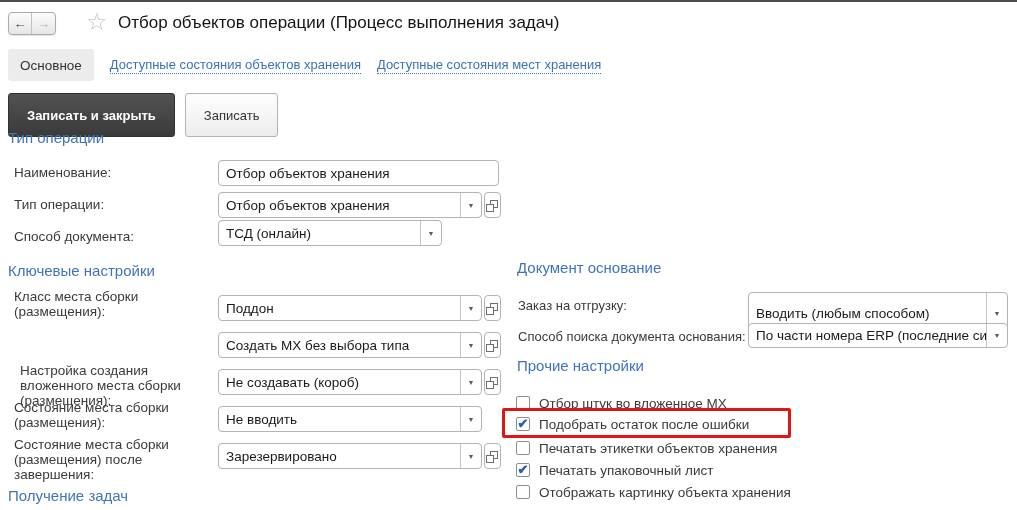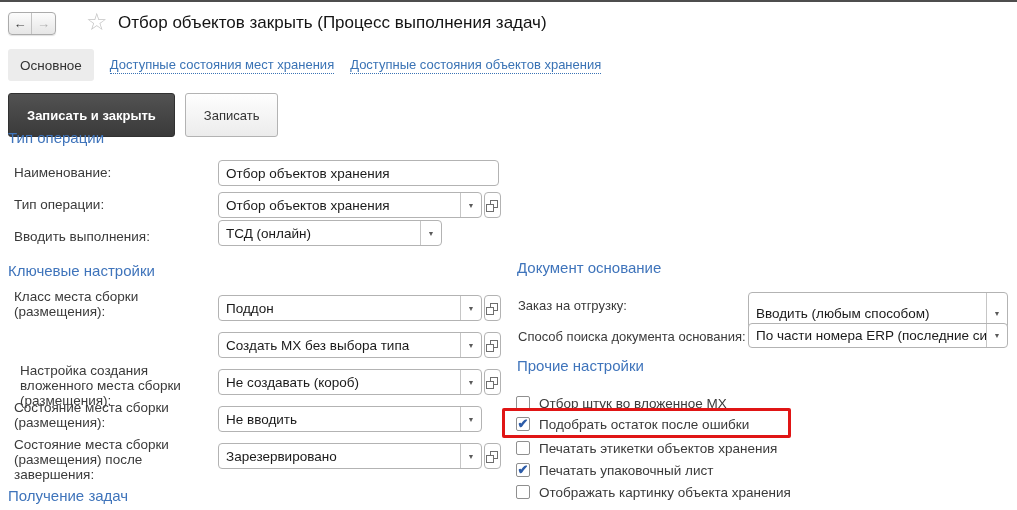--- a/index.html
+++ b/index.html
@@ -68,26 +68,26 @@
 
   <div class="navgroup">
     <div class="navbtn back">
         <span>←</span>
       </div>
     <div class="navbtn fwd">
         <span>→</span>
       </div>
   </div>
   <div class="star">☆</div>
-  <div class="title">Отбор объектов закрыть (Процесс выполнения задач)</div>
+  <div class="title">Отбор объектов операции (Процесс выполнения задач)</div>
 
   <div class="tabsrow">
     <div class="tab-active">Основное</div>
+    <div class="tab-link">Доступные состояния объектов хранения</div>
     <div class="tab-link">Доступные состояния мест хранения</div>
-    <div class="tab-link">Доступные состояния объектов хранения</div>
   </div>
 
   <div class="cmdbar">
     <div class="btn btn-primary">Записать и закрыть</div>
     <div class="btn btn-default">Записать</div>
   </div>
 
   <div class="sec" style="left:8px; top:127px;">Тип операции</div>
 
   <div class="lbl" style="left:14px; top:163px;">Наименование:</div>
@@ -99,21 +99,21 @@
   <div class="fld" style="left:218px; top:190px; width:264px;">
     <div class="txt">Отбор объектов хранения</div>
     <div class="dd">
         <span>▼</span>
       </div>
   </div>
   <div class="choose" style="left:484px; top:190px;">
       <span class="sq"></span>
     </div>
 
-  <div class="lbl" style="left:14px; top:227px;">Вводить выполнения:</div>
+  <div class="lbl" style="left:14px; top:227px;">Способ документа:</div>
   <div class="fld" style="left:218px; top:218px; width:224px;justify-content:center;">
     <div class="txt">ТСД (онлайн)</div>
     <div class="dd">
         <span>▼</span>
       </div>
   </div>
 
   <div class="sec" style="left:8px; top:260px;">Ключевые настройки</div>
 
   <div class="lbl" style="left:14px; top:287px; width:200px;">Класс места сборки (размещения):</div>

